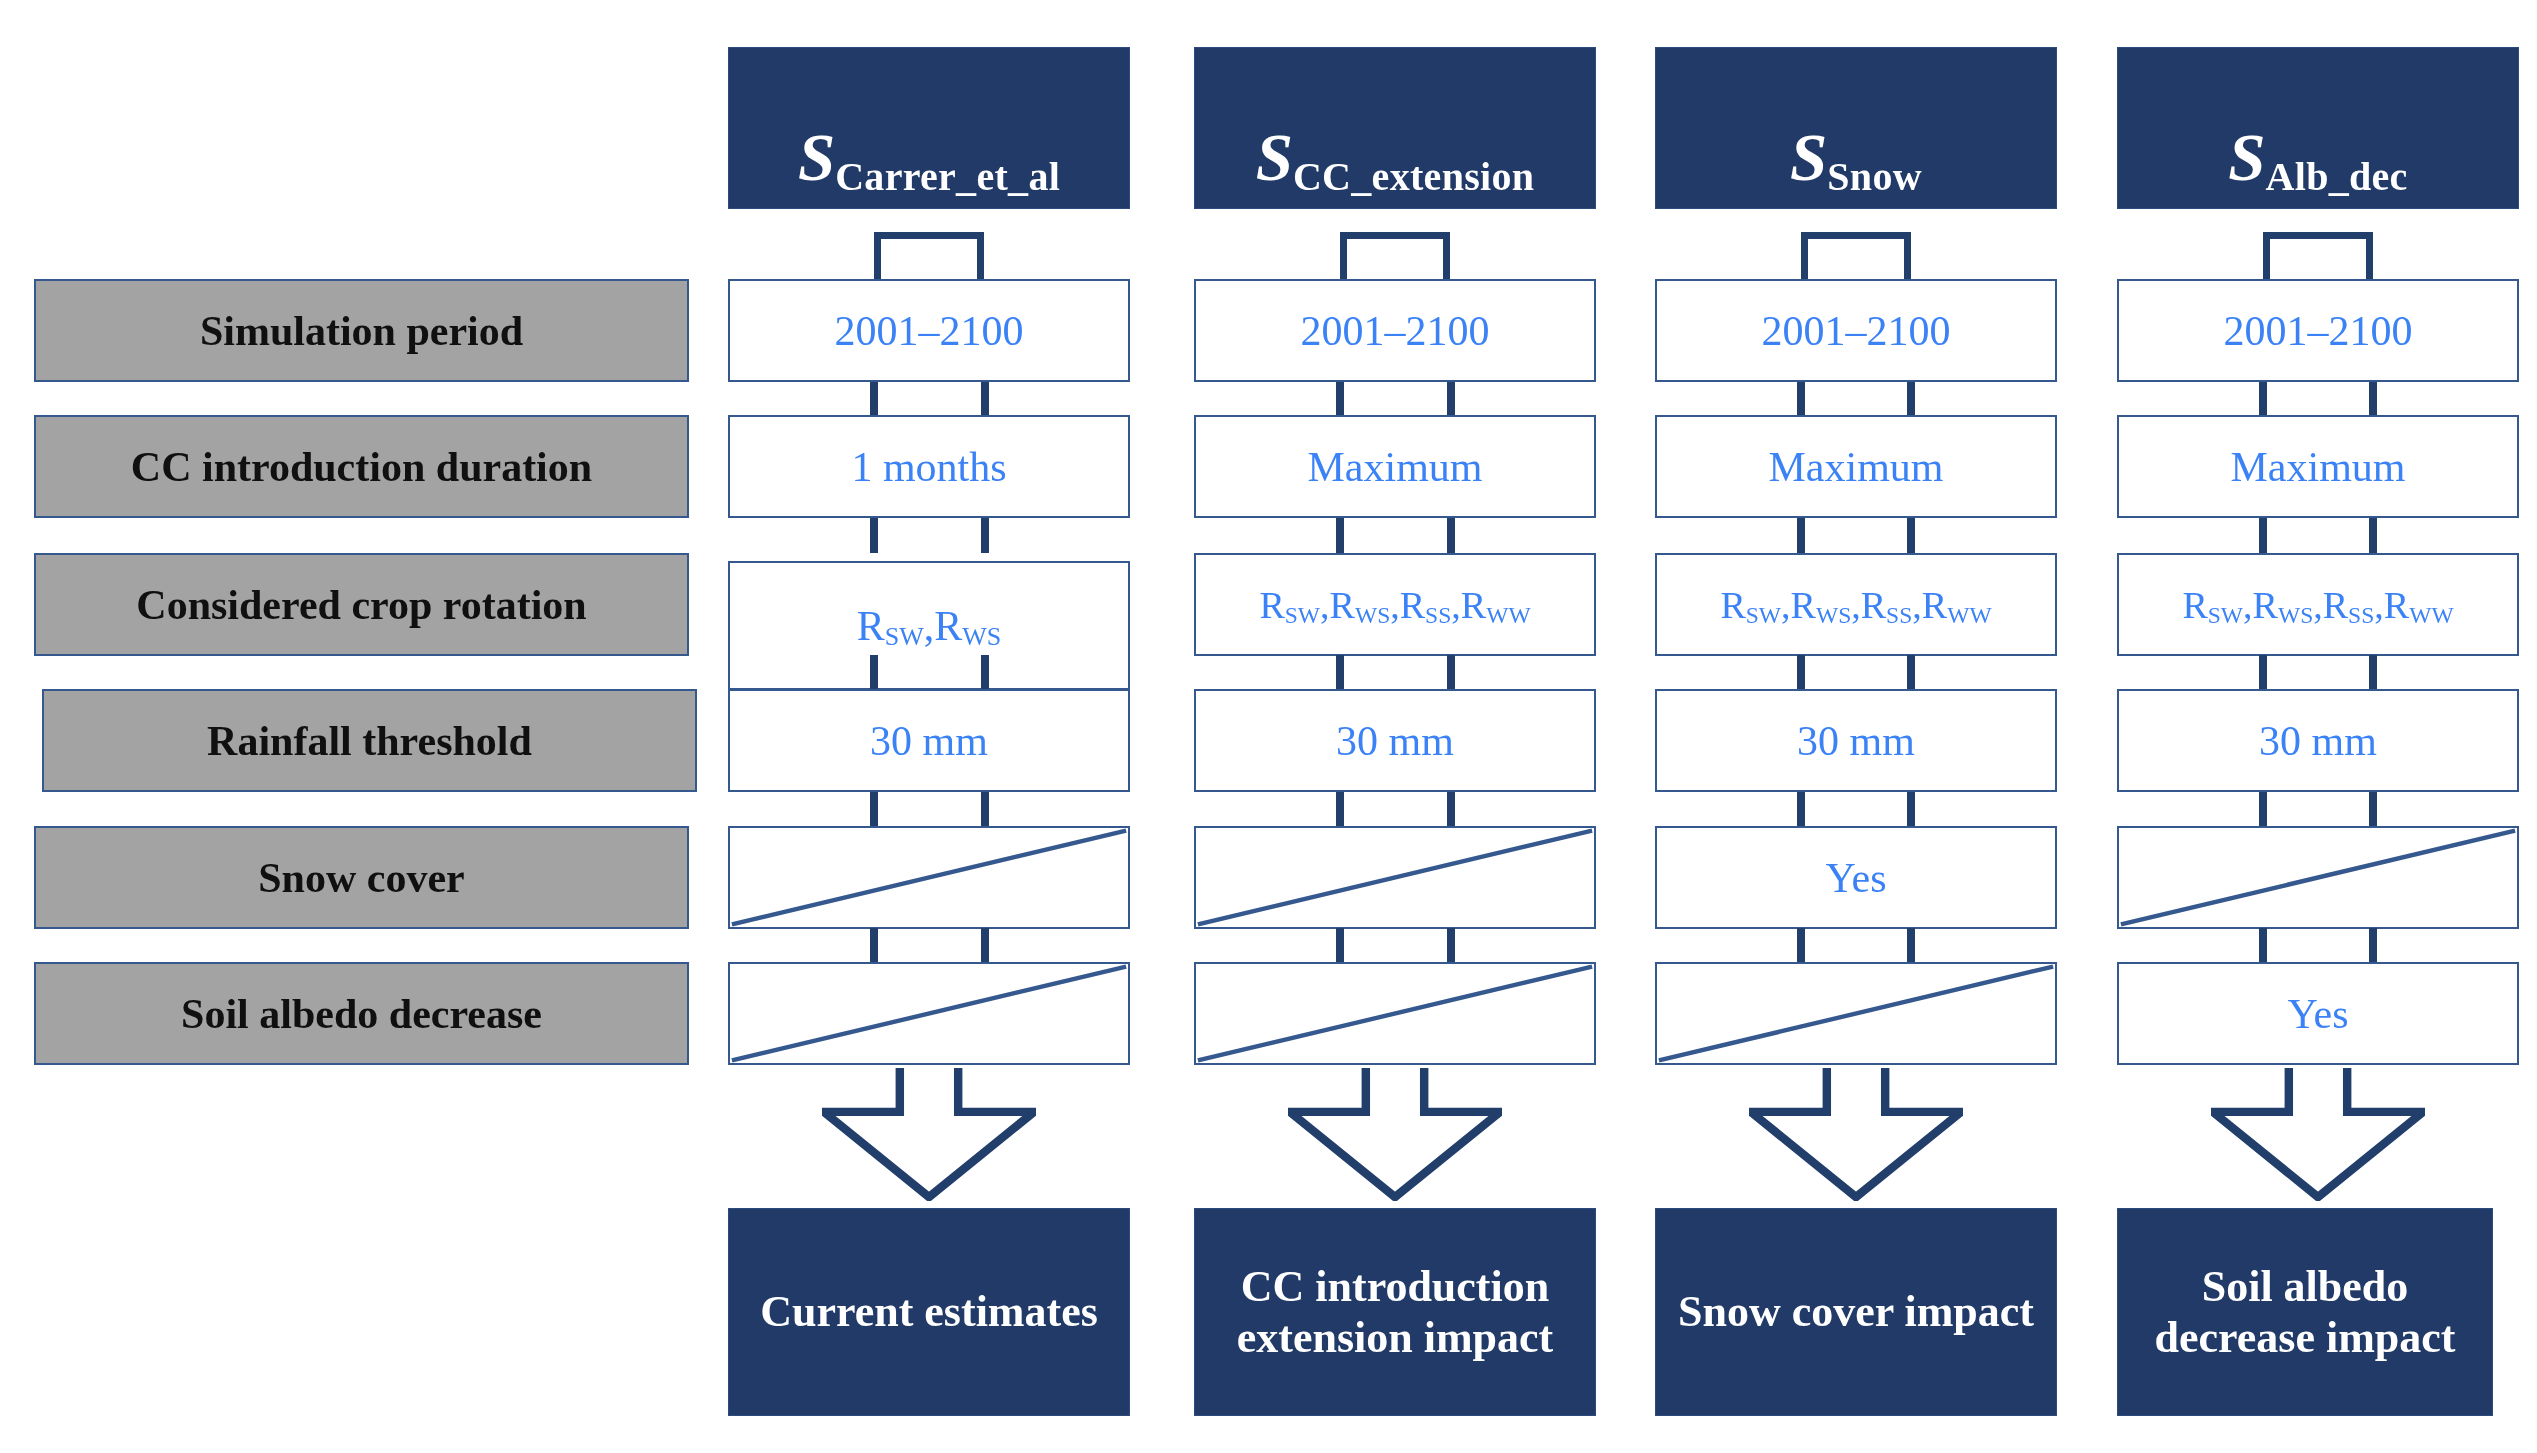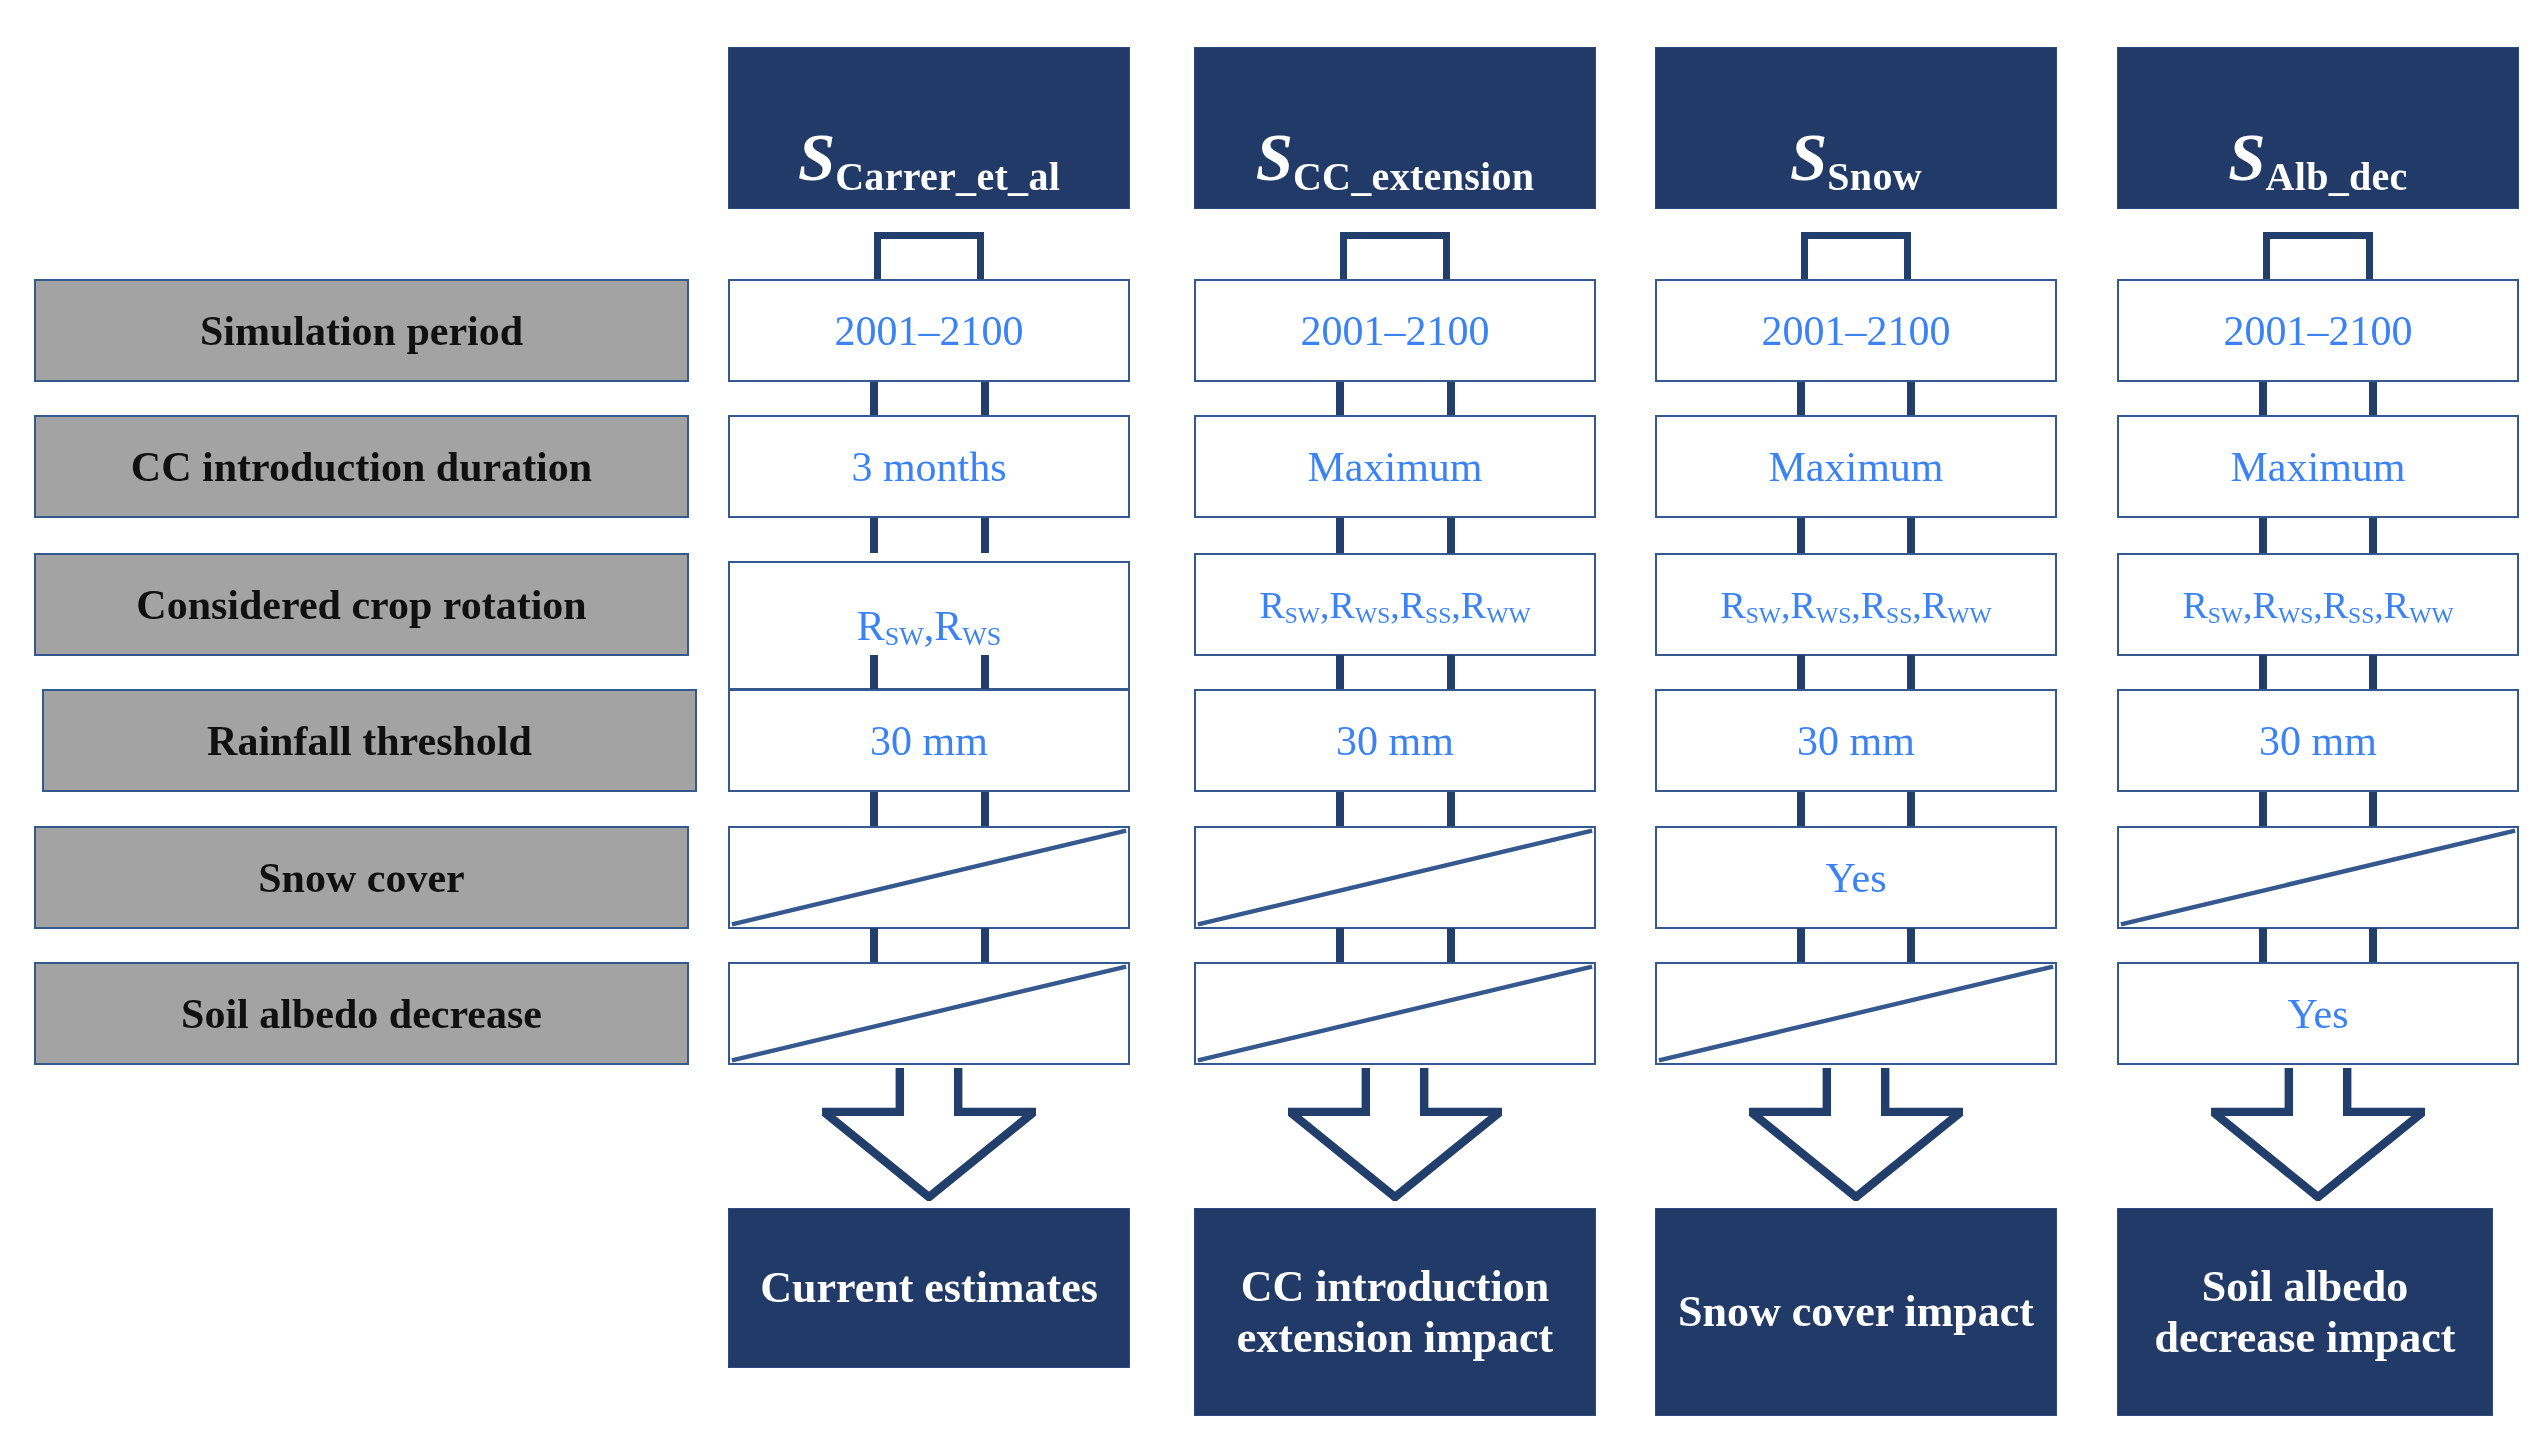--- a/index.html
+++ b/index.html
@@ -171,21 +171,21 @@
     <div class="hdr-box" style="left: 728px; top: 47px; width: 402px; height: 162px;">
       <span class="hdr-inner"><span class="hdr-s">S</span><span class="hdr-sub">Carrer_et_al</span></span>
     </div>
     <div class="bracket" style="left: 874px; top: 232px; width: 110px; height: 51px;"></div>
     <div class="cell" style="left: 728px; top: 279px; width: 402px; height: 103px;">
       <span class="cell-val">2001–2100</span>
     </div>
     <div class="vbar" style="left: 870px; top: 382px; width: 7.8px; height: 34px;"></div>
     <div class="vbar" style="left: 981px; top: 382px; width: 7.8px; height: 34px;"></div>
     <div class="cell" style="left: 728px; top: 415px; width: 402px; height: 103px;">
-      <span class="cell-val">3 months</span>
+      <span class="cell-val">1 months</span>
     </div>
     <div class="vbar" style="left: 870px; top: 518px; width: 7.8px; height: 35px;"></div>
     <div class="vbar" style="left: 981px; top: 518px; width: 7.8px; height: 35px;"></div>
     <div class="cell" style="left: 728px; top: 561px; width: 402px; height: 129px;">
       <span class="cell-val"><span>R</span><sub>SW</sub>,<span>R</span><sub>WS</sub></span>
     </div>
     <div class="vbar" style="left: 870px; top: 655px; width: 7.8px; height: 34px;"></div>
     <div class="vbar" style="left: 981px; top: 655px; width: 7.8px; height: 34px;"></div>
     <div class="cell" style="left: 728px; top: 689px; width: 402px; height: 103px;">
       <span class="cell-val">30 mm</span>
@@ -200,21 +200,21 @@
     <div class="vbar" style="left: 870px; top: 928px; width: 7.8px; height: 34px;"></div>
     <div class="vbar" style="left: 981px; top: 928px; width: 7.8px; height: 34px;"></div>
     <div class="cell" style="left: 728px; top: 962px; width: 402px; height: 103px;">
       <svg class="slash" viewBox="0 0 620 158" preserveAspectRatio="none">
         <line x1="3" y1="154" x2="617" y2="4" stroke="#35598E" stroke-width="7"></line>
       </svg>
     </div>
     <svg class="arrow" width="214" height="133" viewBox="0 0 330 205" style="left: 822px; top: 1068px;">
       <polyline points="120,-4 120,67.65 3,67.65 165,199 327,67.65 210,67.65 210,-4" fill="none" stroke="#223E6B" stroke-width="13" stroke-linejoin="miter"></polyline>
     </svg>
-    <div class="res-box" style="left: 728px; top: 1208px; width: 402px; height: 160px;">
+    <div class="res-box" style="left: 728px; top: 1208px; width: 402px; height: 208px;">
       <span>Current estimates</span>
     </div>
     <div class="hdr-box" style="left: 1194px; top: 47px; width: 402px; height: 162px;">
       <span class="hdr-inner"><span class="hdr-s">S</span><span class="hdr-sub">CC_extension</span></span>
     </div>
     <div class="bracket" style="left: 1340px; top: 232px; width: 110px; height: 51px;"></div>
     <div class="cell" style="left: 1194px; top: 279px; width: 402px; height: 103px;">
       <span class="cell-val">2001–2100</span>
     </div>
     <div class="vbar" style="left: 1336px; top: 382px; width: 7.8px; height: 34px;"></div>

